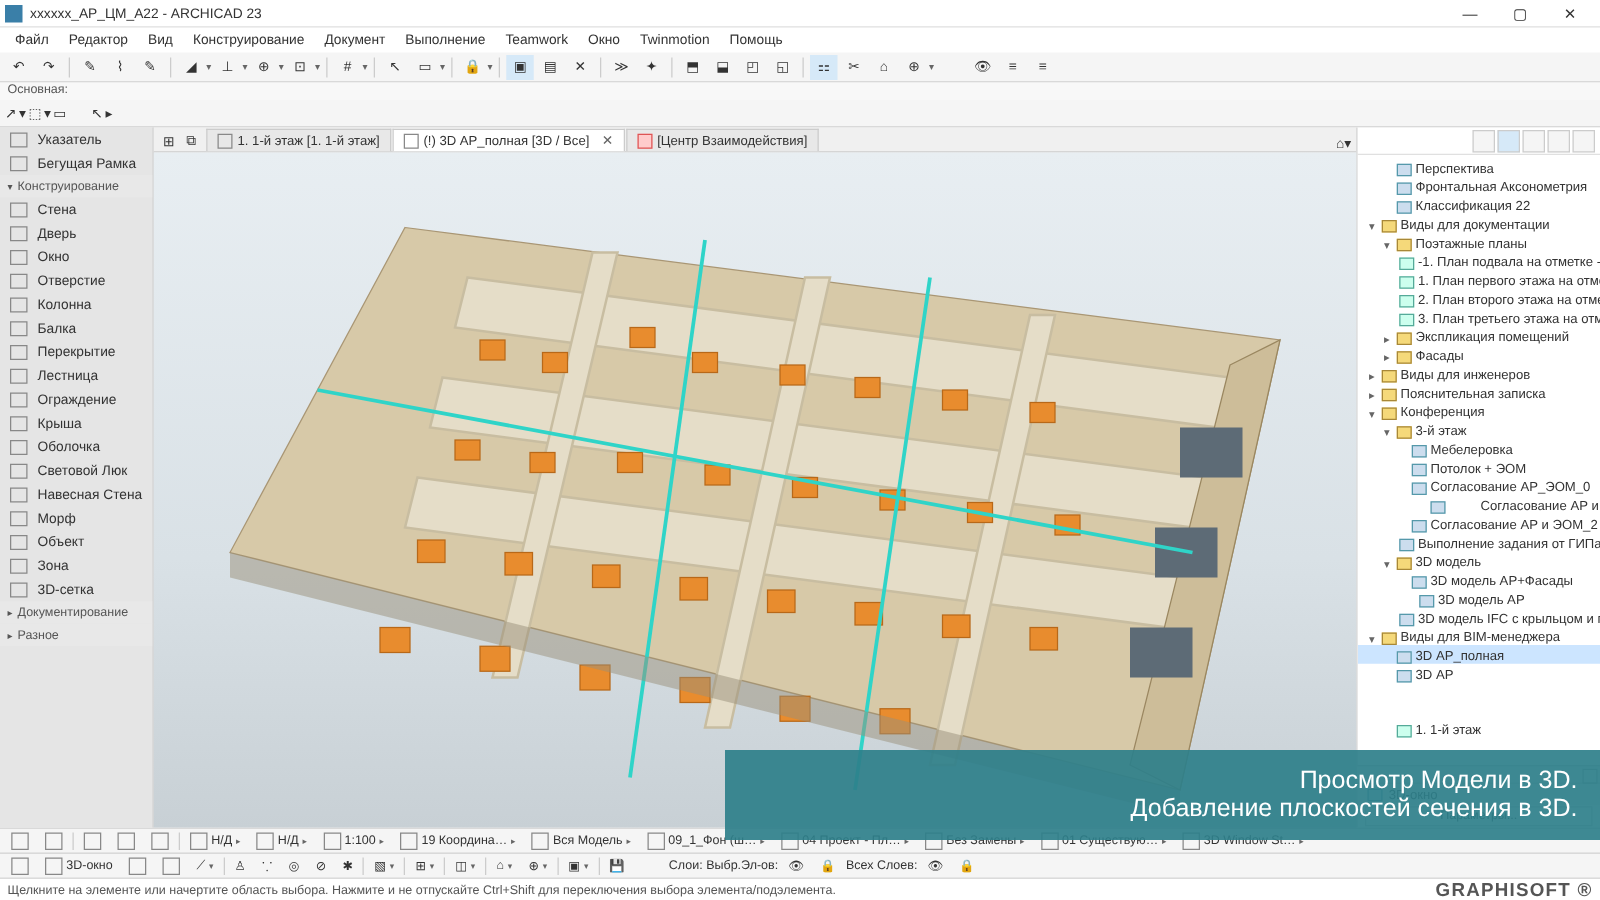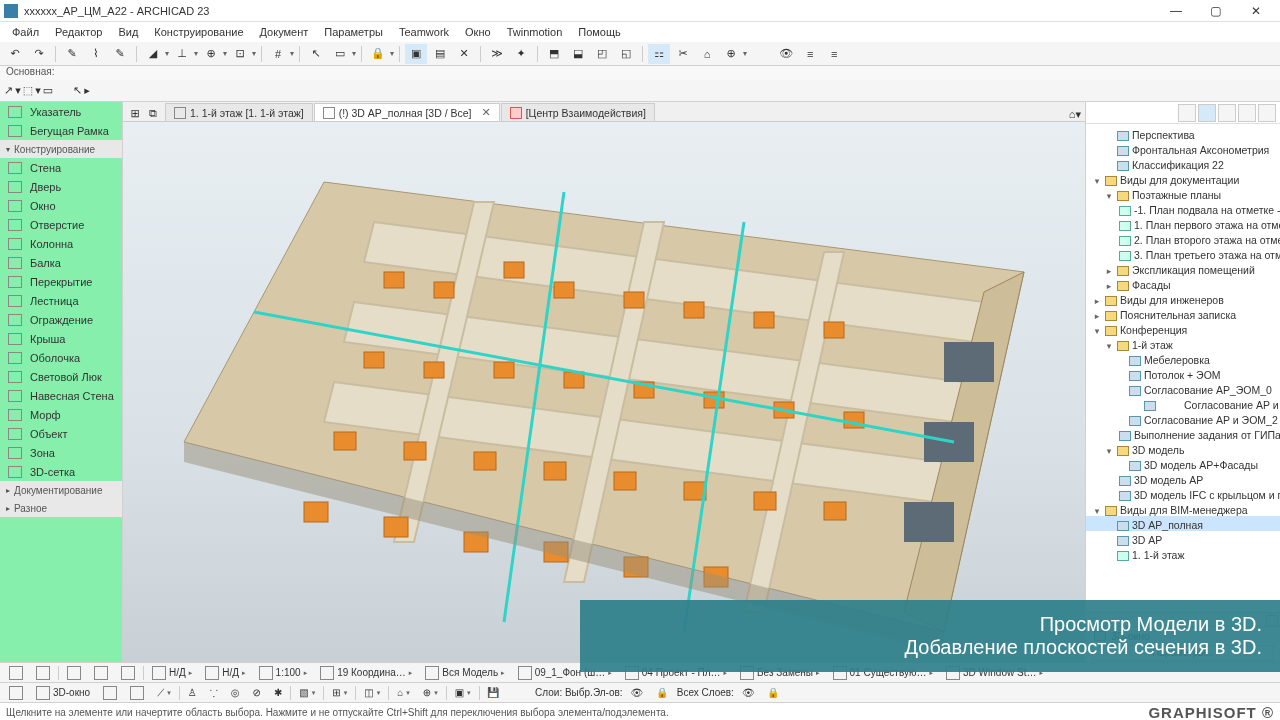--- a/index.html
+++ b/index.html
@@ -24,21 +24,21 @@
 
 .label-row { height: 14px; padding: 0 6px; font-size: 10px; color: #555; background: #f8f8f8; }
 
 
 .toolbar2 { height: 22px; background: #f5f5f5; border-bottom: 1px solid #d0d0d0; display: flex; align-items: center; padding: 0 4px; gap: 2px; }
 
 
 .main { display: flex; height: 560px; position: relative; }
 
 
-.toolbox { width: 123px; background: #86efac; border-right: 1px solid #d0d0d0; overflow: hidden; }
+.toolbox { width: 123px; background: #e5e5e5; border-right: 1px solid #d0d0d0; overflow: hidden; }
 .tb-row { height: 19px; display: flex; align-items: center; padding: 0 8px; gap: 8px; cursor: pointer; font-size: 11px; }
 .tb-row .tool-icon { width: 14px; height: 12px; border: 1px solid #888; flex-shrink: 0; }
 .tb-section { height: 18px; background: #e8e8e8; display: flex; align-items: center; padding: 0 6px; font-size: 10px; color: #555; }
 .tb-section::before { content: "▸"; margin-right: 4px; font-size: 8px; }
 .tb-section.open::before { content: "▾"; }
 
 
 .tabstrip { height: 20px; background: #f0f0f0; border-bottom: 1px solid #ccc; display: flex; align-items: flex-end; padding: 0 4px; gap: 0; }
 .tabstrip .tab { height: 18px; padding: 0 8px; display: flex; align-items: center; gap: 4px; border: 1px solid #ccc; border-bottom: none; background: #fff; font-size: 10.5px; cursor: pointer; margin-right: 1px; }
 .tabstrip .tab.inactive { background: #e8e8e8; }
@@ -97,21 +97,21 @@
     <div class="win-btn close-btn">✕</div>
   </div>
 </div>
 
 <div class="menubar">
   <div class="menu-item">Файл</div>
   <div class="menu-item">Редактор</div>
   <div class="menu-item">Вид</div>
   <div class="menu-item">Конструирование</div>
   <div class="menu-item">Документ</div>
-  <div class="menu-item">Параметры</div>
+  <div class="menu-item">Выполнение</div>
   <div class="menu-item">Teamwork</div>
   <div class="menu-item">Окно</div>
   <div class="menu-item">Twinmotion</div>
   <div class="menu-item">Помощь</div>
 </div>
 
 <div class="toolbar">
   <div class="tb-btn">↶</div>
   <div class="tb-btn">↷</div>
   <div class="tb-sep"></div>
@@ -423,21 +423,21 @@
           <span>Пояснительная записка</span>
         </div>
         <div class="nav-row" style="padding-left: 6px;">
           <span class="exp">▾</span>
           <span class="node-icon "></span>
           <span>Конференция</span>
         </div>
         <div class="nav-row" style="padding-left: 18px;">
           <span class="exp">▾</span>
           <span class="node-icon "></span>
-          <span>1-й этаж</span>
+          <span>3-й этаж</span>
         </div>
         <div class="nav-row" style="padding-left: 30px;">
           <span class="exp"></span>
           <span class="node-icon cube"></span>
           <span>Мебелеровка</span>
         </div>
         <div class="nav-row" style="padding-left: 30px;">
           <span class="exp"></span>
           <span class="node-icon cube"></span>
           <span>Потолок + ЭОМ</span>
@@ -465,21 +465,21 @@
         <div class="nav-row" style="padding-left: 18px;">
           <span class="exp">▾</span>
           <span class="node-icon "></span>
           <span>3D модель</span>
         </div>
         <div class="nav-row" style="padding-left: 30px;">
           <span class="exp"></span>
           <span class="node-icon cube"></span>
           <span>3D модель АР+Фасады</span>
         </div>
-        <div class="nav-row" style="padding-left: 20px;">
+        <div class="nav-row" style="padding-left: 36px;">
           <span class="exp"></span>
           <span class="node-icon cube"></span>
           <span>3D модель АР</span>
         </div>
         <div class="nav-row" style="padding-left: 30px;">
           <span class="exp"></span>
           <span class="node-icon cube"></span>
           <span>3D модель IFC с крыльцом и потолком</span>
         </div>
         <div class="nav-row" style="padding-left: 6px;">
@@ -490,21 +490,21 @@
         <div class="nav-row sel" style="padding-left: 18px;">
           <span class="exp"></span>
           <span class="node-icon cube"></span>
           <span>3D АР_полная</span>
         </div>
         <div class="nav-row" style="padding-left: 18px;">
           <span class="exp"></span>
           <span class="node-icon cube"></span>
           <span>3D АР</span>
         </div>
-        <div class="nav-row" style="padding-left: 18px;">
+        <div class="nav-row" style="padding-left: 18px; margin-top: 29px;">
           <span class="exp"></span>
           <span class="node-icon view"></span>
           <span>1. 1-й этаж</span>
         </div>
       </div>
     <div class="nav-scrollbar"></div>
     <div class="nav-sub">
       <span style="width:12px;height:10px;border:1px solid #59a;background:#cde;margin-right:5px;"></span>
       <span>3D-окно</span>
     </div>

